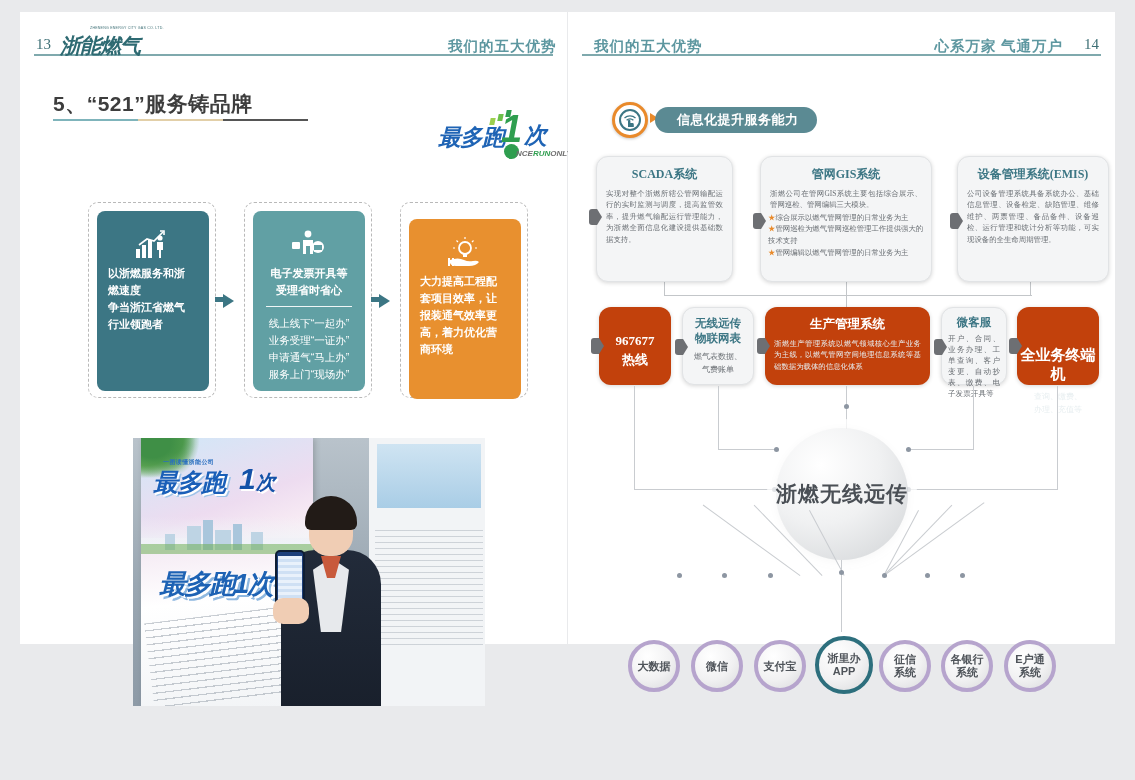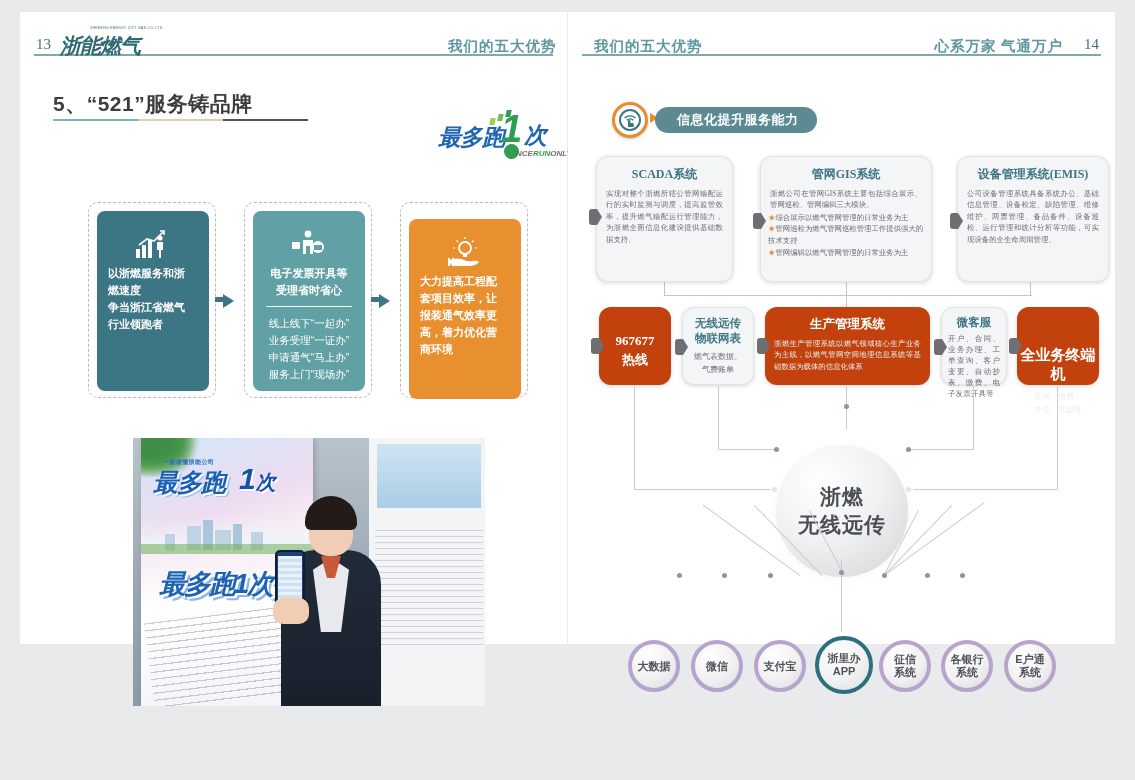--- a/index.html
+++ b/index.html
@@ -234,25 +234,25 @@
     position: absolute; width: 13px; height: 16px; background: #6d6f73;
     border-radius: 3px 0 0 3px;
     clip-path: polygon(0 0, 62% 0, 100% 50%, 62% 100%, 0 100%);
   }
 
   .conn { position: absolute; background: #c3c6c9; }
   .cline { position: absolute; background: #c9ccd0; }
   .dotnode { position: absolute; width: 5px; height: 5px; border-radius: 50%; background: #8d96a2; }
 
   #core {
-    position: absolute; left: 776px; top: 445px; width: 132px; height: 132px;
+    position: absolute; left: 776px; top: 428px; width: 132px; height: 132px;
     border-radius: 50%;
     background: radial-gradient(circle at 34% 28%, #ffffff 0%, #f0f1f2 46%, #dddfe1 78%, #cfd2d5 100%);
     box-shadow: 0 0 0 9px rgba(255,255,255,.75), 0 2px 10px rgba(0,0,0,.13);
-    display: flex; flex-direction: column; align-items: center; justify-content: center;
+    display: flex; flex-direction: row; align-items: center; justify-content: center;
   }
   #core .cl { font-size: 21px; font-weight: bold; color: #4a4f55; line-height: 28px; letter-spacing: 1px; }
 
   .leaf {
     position: absolute; width: 52px; height: 52px; border-radius: 50%;
     background: radial-gradient(circle at 35% 28%, #ffffff 0%, #f1f1f2 55%, #d9dadc 100%);
     border: 4px solid #b6a4cd;
     display: flex; align-items: center; justify-content: center;
     text-align: center;
   }

